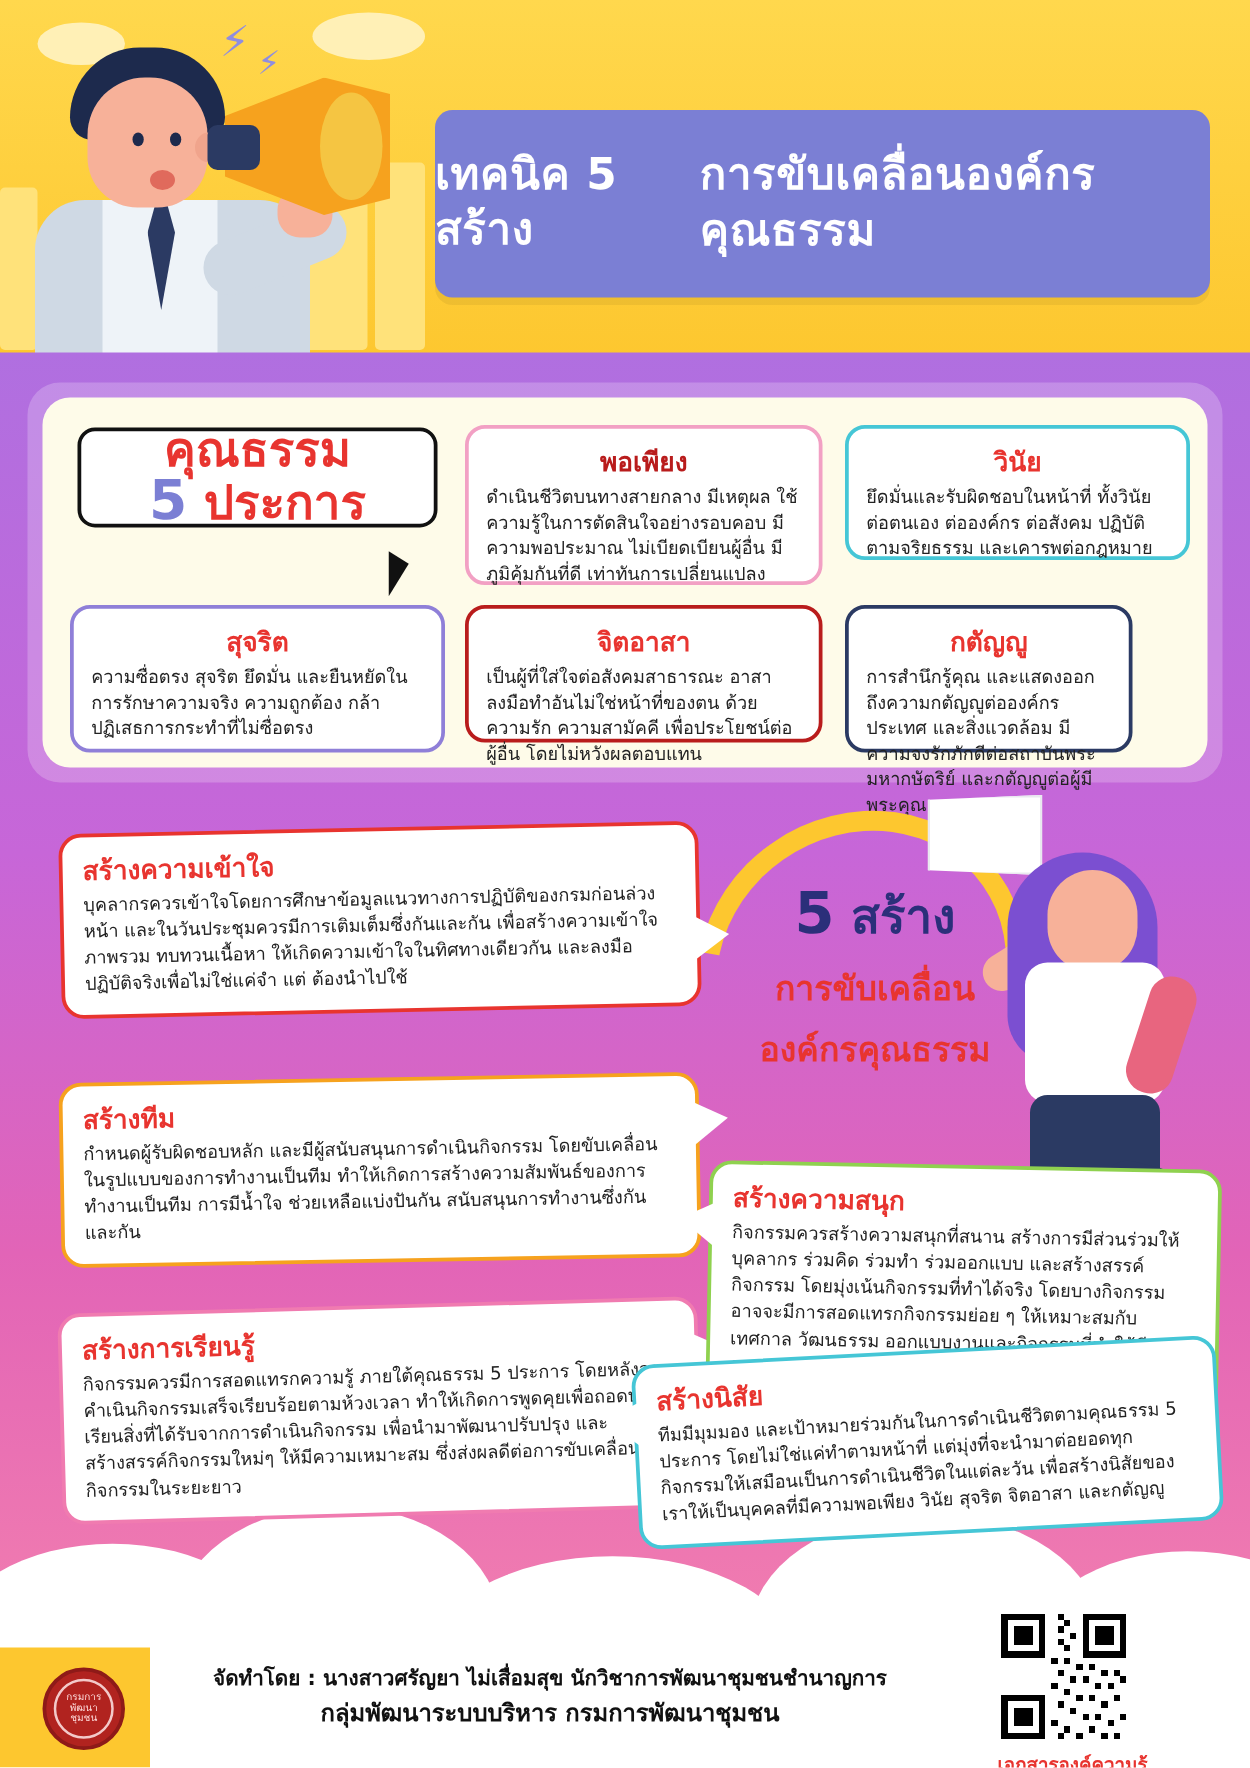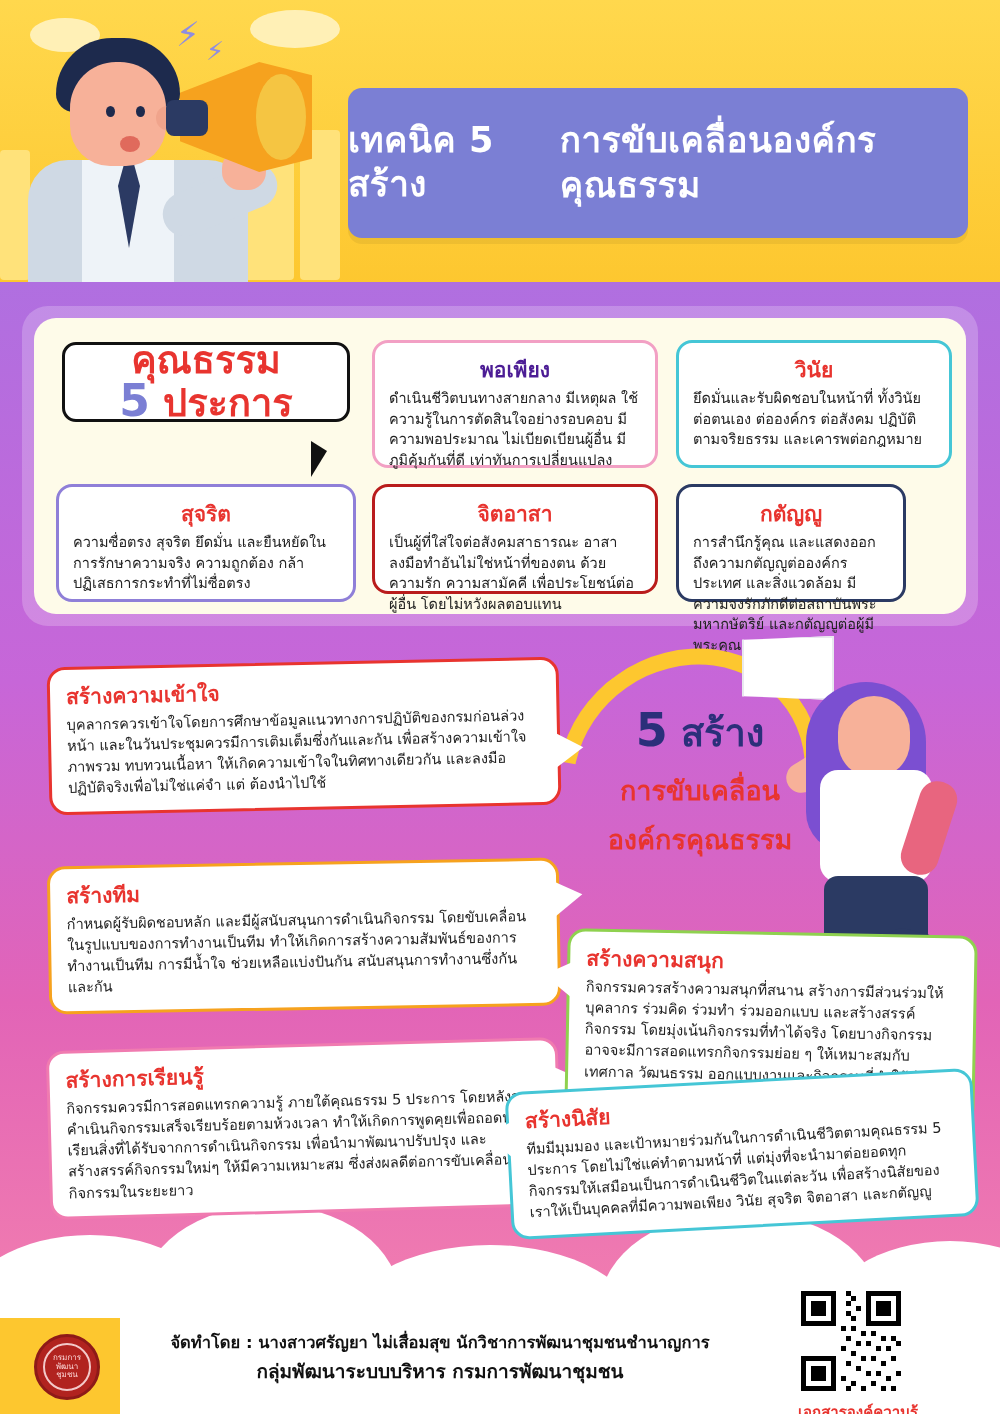--- a/index.html
+++ b/index.html
@@ -98,26 +98,26 @@
   .speech-txt { text-align:center; }
 
   .vcard {
     position:absolute; background:#ffffff; border-radius:16px; padding:10px 14px 8px;
   }
   .vcard .vtitle { text-align:center; font-size:21px; font-weight:bold; margin-bottom:2px; }
   .vcard .vbody { font-size:14.5px; line-height:1.42; color:#222; }
 
   
   #v-porpiang { left:372px; top:340px; width:286px; height:128px; border:3px solid #f2a0c4; }
-  #v-winai    { left:676px; top:340px; width:276px; height:128px; border:3px solid #45c6d6; }
+  #v-winai    { left:676px; top:340px; width:276px; height:108px; border:3px solid #45c6d6; }
   #v-sujarit  { left:56px;  top:484px; width:300px; height:118px; border:3px solid #8f7fd8; }
   #v-jitarsa  { left:372px; top:484px; width:286px; height:110px; border:3px solid #b91c1c; }
   #v-katanyu  { left:676px; top:484px; width:230px; height:118px; border:3px solid #2b3a63; }
 
-  #v-porpiang .vtitle { color:#4c1d95; }
+  #v-porpiang .vtitle { color:#b91c1c; }
   #v-winai .vtitle    { color:#e8342f; }
   #v-sujarit .vtitle  { color:#e8342f; }
   #v-jitarsa .vtitle  { color:#e8342f; }
   #v-katanyu .vtitle  { color:#e8342f; }
 
   
   .circle-wrap { position:absolute; left:540px; top:672px; width:300px; height:230px; }
   .ring {
     position:absolute; left:14px; top:-20px; width:270px; height:250px;
     border:16px solid #fdc72f; border-radius:50%;

